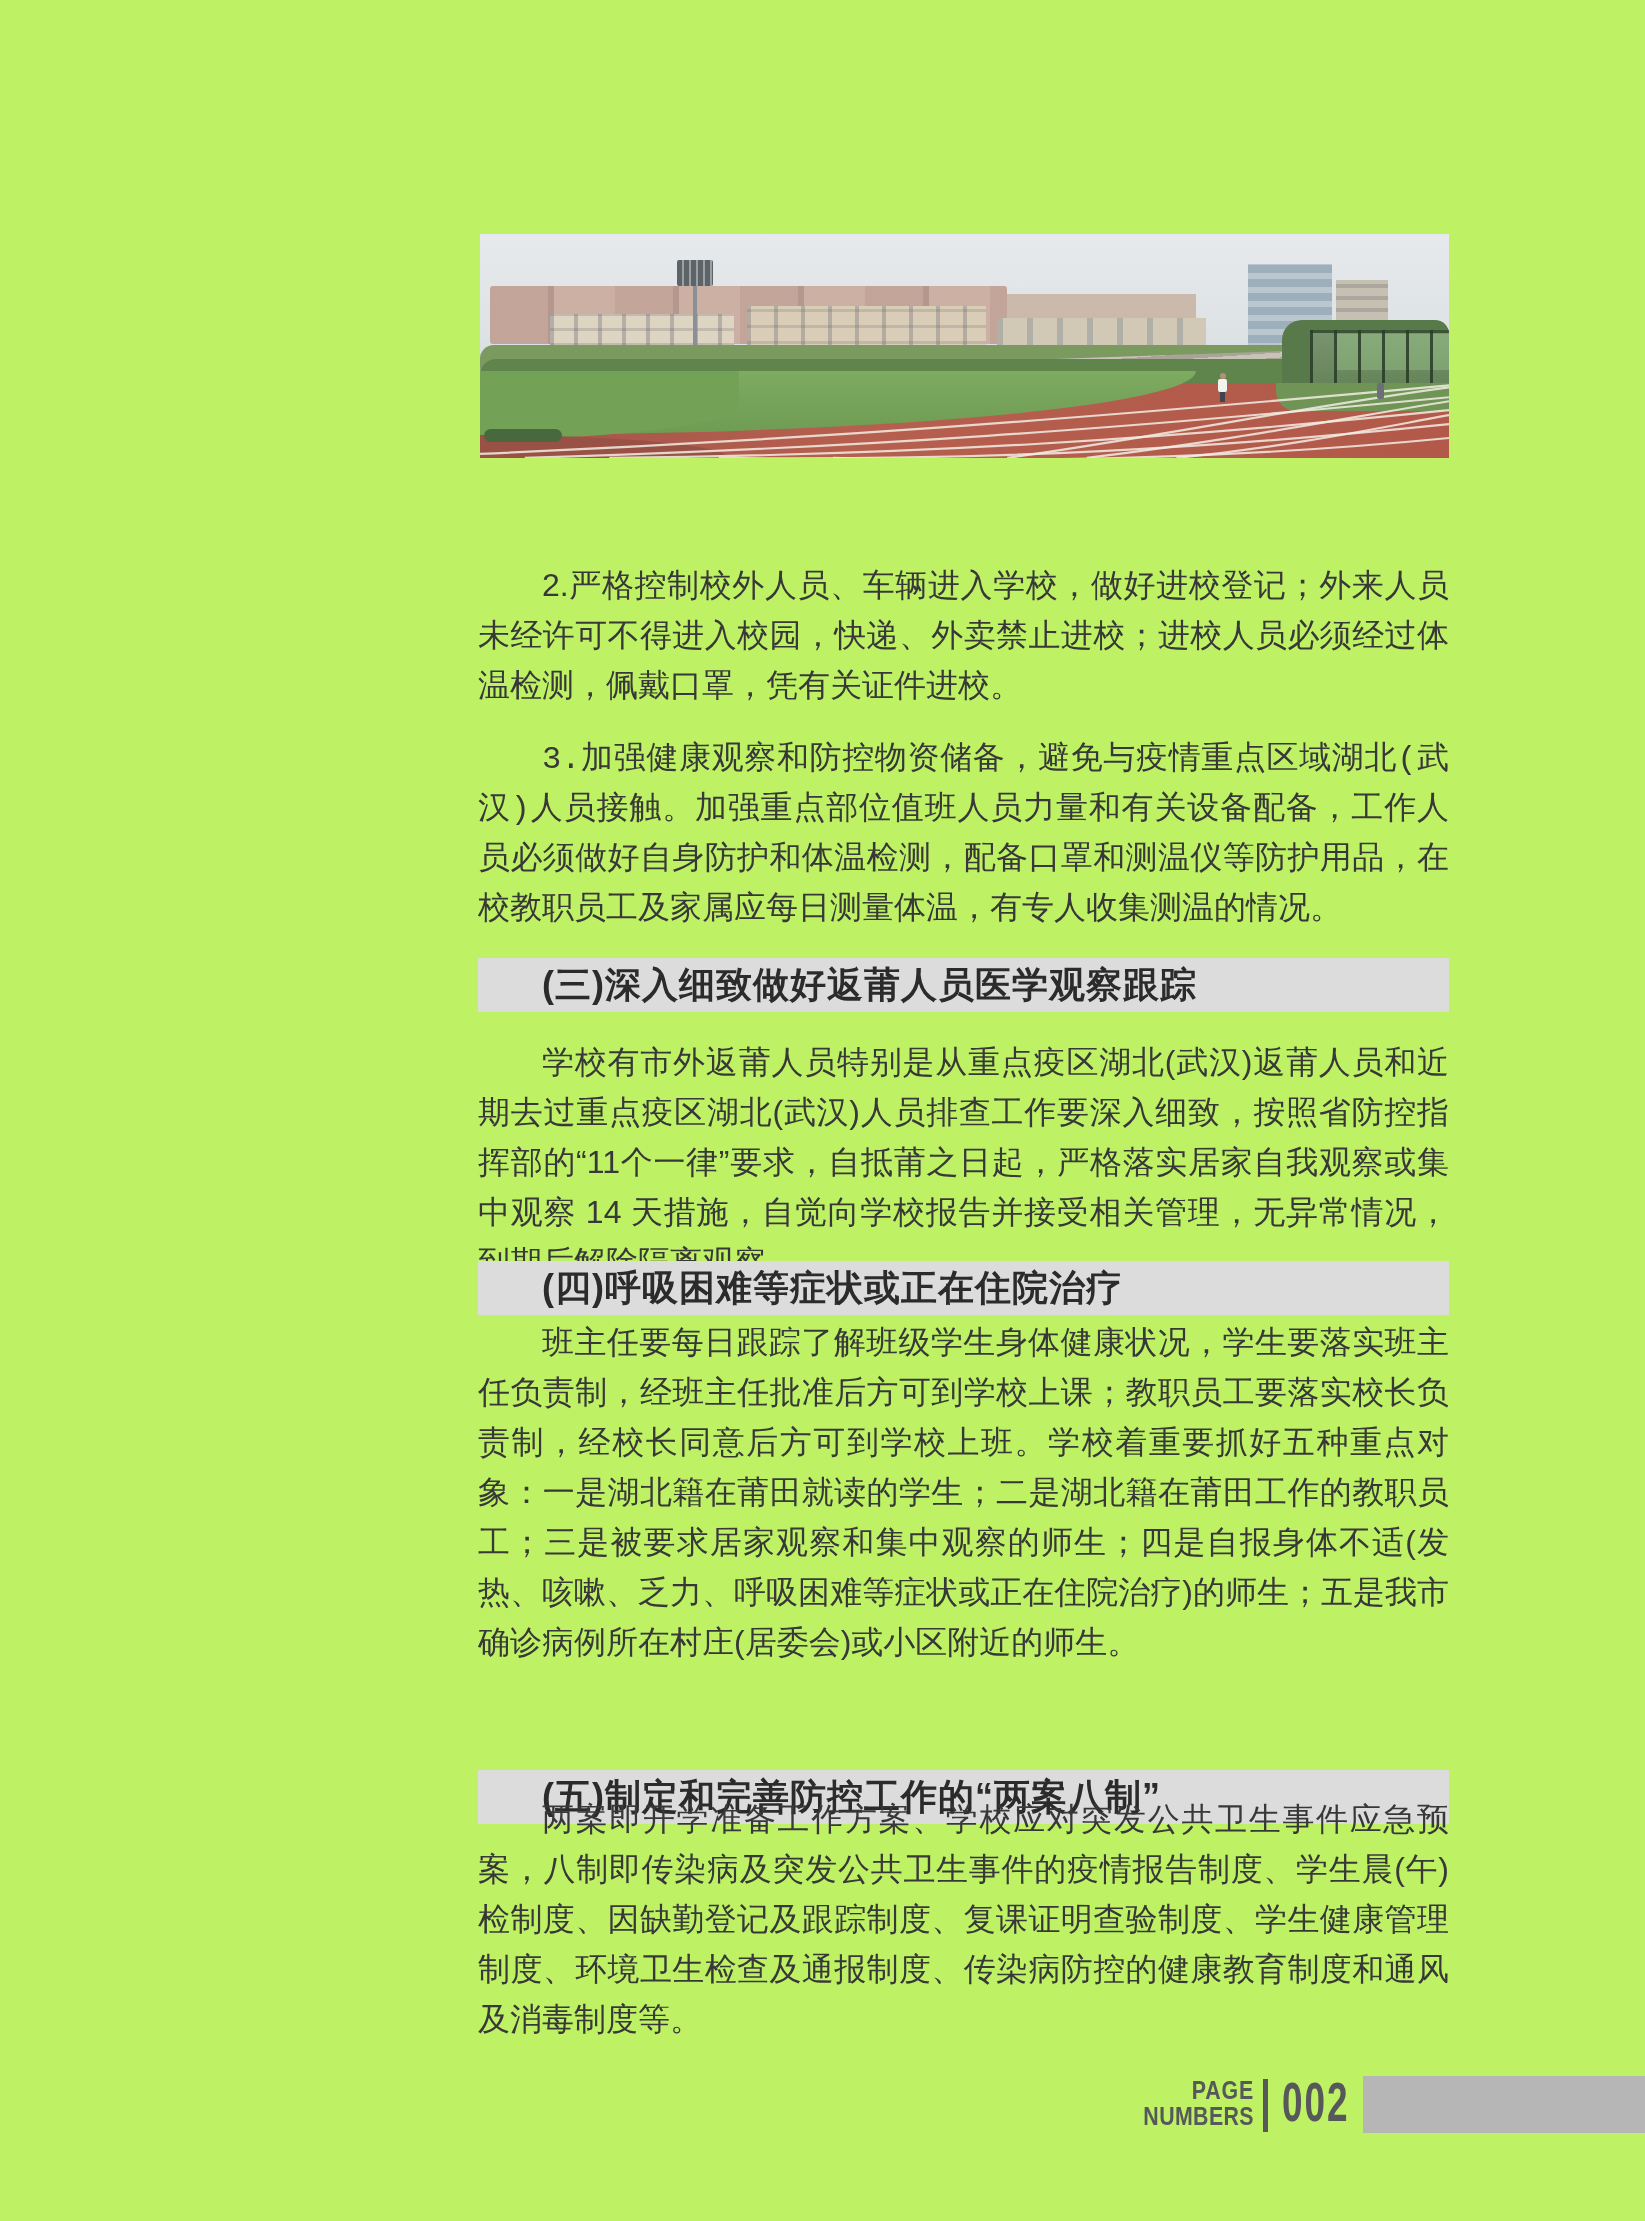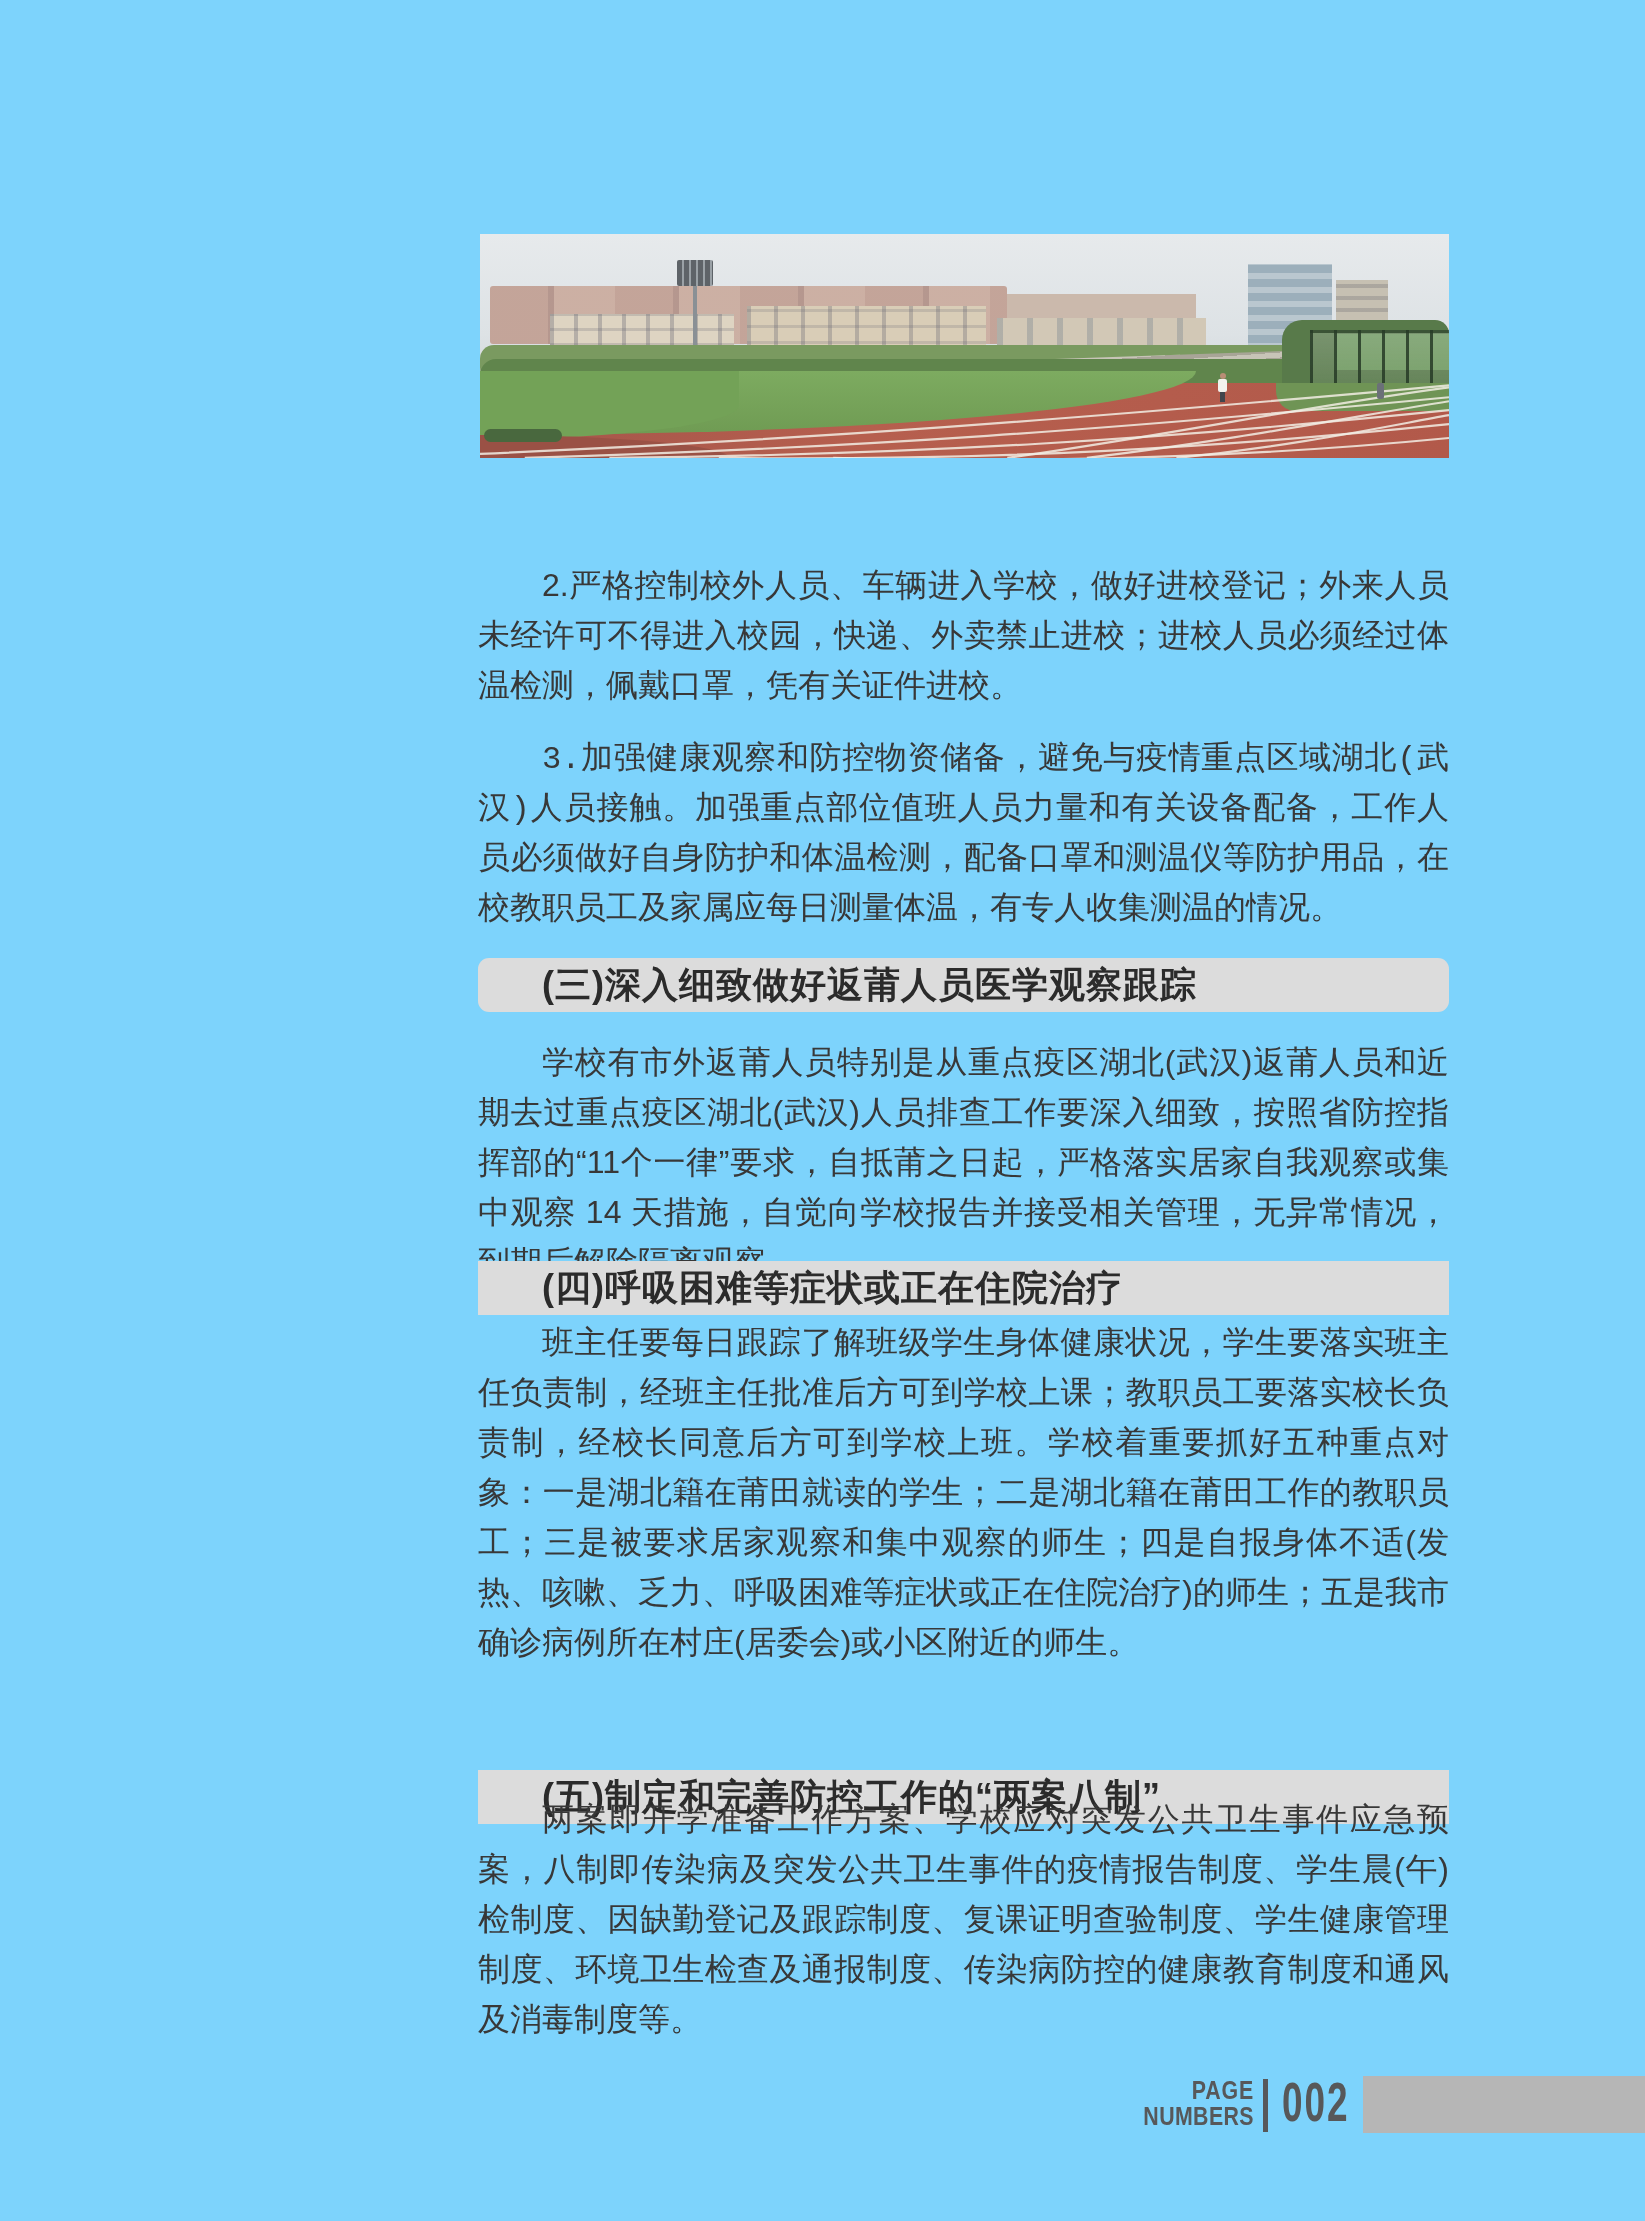--- a/index.html
+++ b/index.html
@@ -1,17 +1,17 @@
 <!DOCTYPE html>
 <html><head>
 <meta charset="utf-8">
 <style>
   html,body{margin:0;padding:0;background:#ffffff;}
   .page{
-    position:relative;width:1646px;height:2222px;background:#7dd3fc;overflow:hidden;
+    position:relative;width:1646px;height:2222px;background:#bef264;overflow:hidden;
     font-family:"Liberation Sans", sans-serif;
   }
   
   .photo{
     position:absolute;left:480px;top:234px;width:969px;height:224px;overflow:hidden;
     background:linear-gradient(#e7eaec 0%, #dde2e5 45%, #cfd6da 70%);
   }
   .photo *{position:absolute;}
   .p-apartments{left:10px;top:52px;width:517px;height:58px;border-radius:3px;opacity:.95;
     background:repeating-linear-gradient(90deg,#c2a195 0 58px,#b3938a 58px 64px,#cbada0 64px 125px);}
@@ -65,21 +65,21 @@
     text-align:justify;text-indent:2em;
   }
   .p-rule2{top:560px;}
   .p-rule3{top:735px;font-family:Liberation Mono, monospace;}
   .p-s3{top:1037px;}
   .p-s4{top:1317px;}
   .p-s5{top:1794px;}
   .bar{
     position:absolute;left:478px;width:971px;height:54px;background:#dcdcdc;
   }
-  .bar3{top:958px;border-radius:11px;} .bar4{top:1261px;} .bar5{top:1770px;}
+  .bar3{top:958px;} .bar4{top:1261px;} .bar5{top:1770px;}
   .bar-title{
     display:block;padding-left:64px;font-size:36px;font-weight:bold;
     line-height:54px;color:#2b2b2b;letter-spacing:1px;
   }
   
   .footer-label{
     position:absolute;left:995px;top:2077px;width:259px;text-align:right;
     font-size:26px;line-height:26px;font-weight:bold;color:#57585a;
     transform:scaleX(.82);transform-origin:right center;
   }

